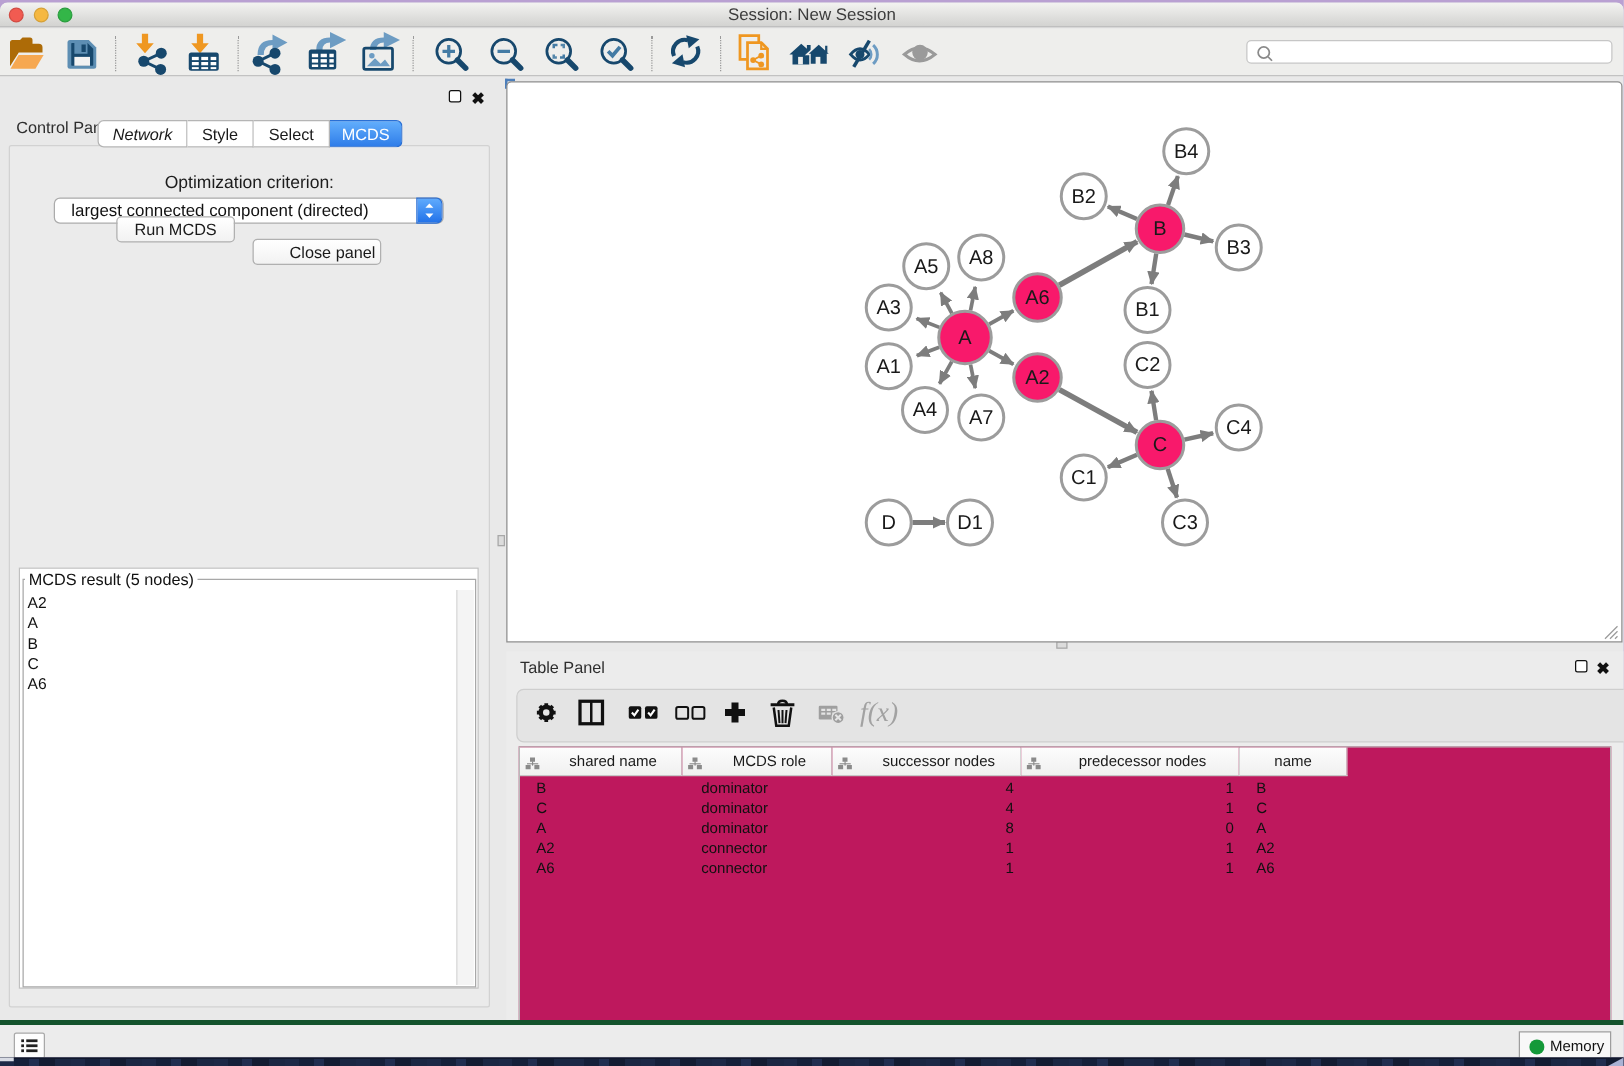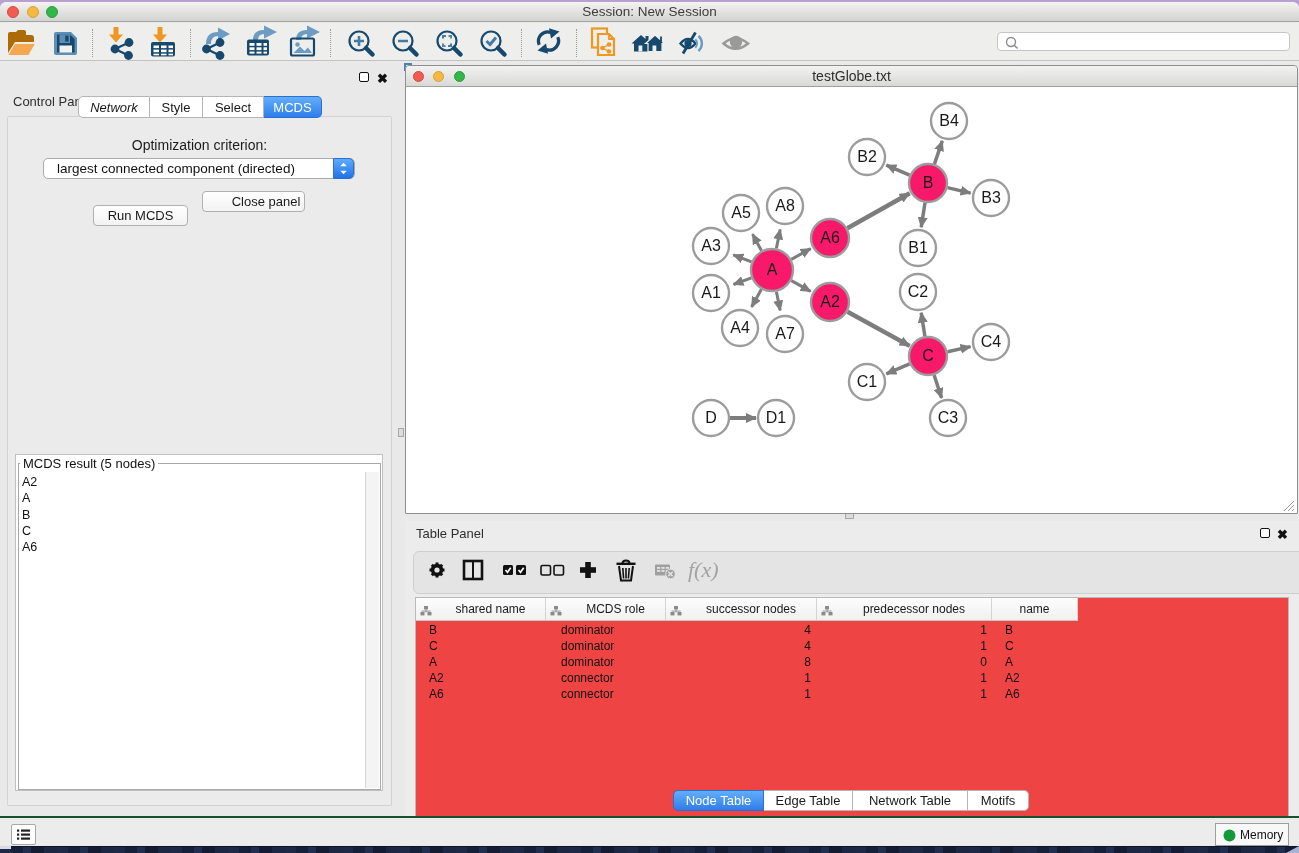--- a/index.html
+++ b/index.html
@@ -64,42 +64,42 @@
 #fieldset { position:absolute; left:2px; top:8px; width:363px; height:327px;
   border:1px solid #a8a8a8; }
 #legend { position:absolute; left:1px; top:-8px; background:#fff; font-size:13px;
   color:#111; padding:0 3px; }
 #mlist { position:absolute; left:3px; top:10px; font-size:12.5px; color:#111; line-height:16.3px; }
 #mscroll { position:absolute; right:1px; top:8px; width:14px; height:316px;
   background:#f4f4f4; border-left:1px solid #d8d8d8; }
 
 
 #statusbar { left:0; top:814px; width:1299px; height:29px; background:#ececec;
-  border-top:2px solid #14532d; }
+  border-top:4px solid #14532d; }
 #listbtn { position:absolute; left:11px; top:6px; width:25px; height:21px; background:#fdfdfd;
   border:1px solid #a8a8a8; border-radius:2px; }
 #membtn { position:absolute; left:1215px; top:5px; width:74px; height:23px; background:#f8f8f8;
   border:1px solid #9d9d9d; font-size:12px; color:#111; }
 
 
 #netwin { left:405px; top:63px; width:893px; height:449px; background:#fff;
   border:1px solid #8e8e8e; border-radius:4px 4px 0 0; }
 #nettitle { position:absolute; left:0; top:0; width:100%; height:21px;
   background:linear-gradient(#f2f2f0,#d9d9d7); border-bottom:1px solid #9f9f9f;
   border-radius:4px 4px 0 0; }
 #nettitle .title { width:100%; text-align:center; font-size:14px; color:#2e2e2e; line-height:21px; }
 .tl2 { position:absolute; width:11px; height:11px; border-radius:50%; top:5px; }
 
 
 #tablepanel { left:405px; top:519px; width:894px; height:295px; background:#ececec; }
 #tp-title { position:absolute; left:11px; top:5px; font-size:13px; color:#2e2e2e; }
 #tp-toolbar { position:absolute; left:8px; top:30px; width:1019px; height:43px;
   background:#e4e4e4; border:1px solid #cecece; border-radius:6px; }
 #tp-table { position:absolute; left:10px; top:76px; width:874px; height:239px;
-  background:#ef4444; border:1px solid #b9b9b9; }
+  background:#be185d; border:1px solid #b9b9b9; }
 .thead { position:absolute; top:0; height:23px; background:linear-gradient(#fdfdfd,#f0f0f0);
   border-right:1px solid #d4d4d4; border-bottom:1px solid #c6c6c6; }
 .thead .htext { position:absolute; width:100%; text-align:center; font-size:12px;
   color:#1a1a1a; line-height:23px; padding-left:20px; }
 .thead .htext.noicon { padding-left:0; }
 .cell { position:absolute; font-size:12px; color:#111; line-height:16px; }
 .tabrow2 { position:absolute; display:flex; height:21px; }
 
 
 #graph { position:absolute; left:0; top:22px; }
@@ -307,42 +307,36 @@
     <div class="abs" id="combo" style="top:96px;">
       <div class="ctext">largest connected component (directed)</div>
       <div class="stepper">
         <svg width="19" height="19">
           <path d="M6.3 7.2 L9.5 3.7 L12.7 7.2 Z" fill="#fff"></path>
           <path d="M6.3 11.8 L9.5 15.3 L12.7 11.8 Z" fill="#fff"></path>
         </svg>
       </div>
     </div>
     <div class="abs" id="opt-label" style="top:75px;">Optimization criterion:</div>
-    <div class="pbtn" style="left:93px; top:143px; width:95px;">Run MCDS</div>
+    <div class="pbtn" style="left:93px; top:111px; width:95px;">Run MCDS</div>
     <div class="pbtn" style="left:202px; top:129px; width:103px;padding-left:25px;">Close panel</div>
 
     <div class="abs" id="fieldbox">
       <div id="fieldset">
         <div id="legend">MCDS result (5 nodes)</div>
         <div id="mlist">A2<br>A<br>B<br>C<br>A6</div>
         <div id="mscroll"></div>
       </div>
     </div>
   </div>
 
   <div class="abs" style="left:398px; top:426px; width:6px; height:9px; background:#dcdcdc; border:1px solid #a8a8a8;"></div>
   <div class="abs" style="left:845px; top:511px; width:9px; height:6px; background:#dcdcdc; border:1px solid #a8a8a8;"></div>
   <div class="abs" style="left:404px; top:61px; width:8px; height:8px; border-left:2px solid #4d7fbb; border-top:2px solid #4d7fbb;"></div>
   <div class="abs" id="netwin">
-    <div id="nettitle">
-      <div class="tl2" style="left:7px;  background:#f15b51; border:0.5px solid #d24b43;"></div>
-      <div class="tl2" style="left:27px; background:#f5b841; border:0.5px solid #d6a137;"></div>
-      <div class="tl2" style="left:48px; background:#33b648; border:0.5px solid #2b9e3f;"></div>
-      <div class="title">testGlobe.txt</div>
-    </div>
     <svg id="graph" width="891" height="424" viewBox="405 87 891 424">
       <g stroke="#7d7d7d" stroke-width="3" marker-end="url(#arrow)">
         <line x1="750.4" y1="276.8" x2="732.5" y2="283.5"></line>
         <line x1="750.5" y1="260.9" x2="732.3" y2="253.8"></line>
         <line x1="760.4" y1="288.3" x2="750.6" y2="306.0"></line>
         <line x1="760.5" y1="249.7" x2="751.5" y2="233.1"></line>
         <line x1="775.4" y1="290.6" x2="779.2" y2="309.5"></line>
         <line x1="775.4" y1="247.4" x2="779.2" y2="228.5"></line>
         <line x1="790.3" y1="258.4" x2="809.7" y2="247.6"></line>
         <line x1="790.3" y1="279.6" x2="809.7" y2="290.4"></line>
@@ -531,26 +525,20 @@
             <rect x="5.6" y="12.6" width="9" height="0.9"></rect>
         </g>
       </svg>
 
       <div class="cell" style="left:13px; top:24px;">B<br>C<br>A<br>A2<br>A6</div>
       <div class="cell" style="left:145px; top:24px;">dominator<br>dominator<br>dominator<br>connector<br>connector</div>
       <div class="cell" style="left:250px; top:24px; width:145px; text-align:right;">4<br>4<br>8<br>1<br>1</div>
       <div class="cell" style="left:401px; top:24px; width:170px; text-align:right;">1<br>1<br>0<br>1<br>1</div>
       <div class="cell" style="left:589px; top:24px;">B<br>C<br>A<br>A2<br>A6</div>
     </div>
-    <div class="tabrow2" style="left:268px; top:269px;">
-      <div class="tab sel first" style="width:91px; height:21px; line-height:20px;">Node Table</div>
-      <div class="tab" style="width:89px; height:21px; line-height:20px;">Edge Table</div>
-      <div class="tab" style="width:115px; height:21px; line-height:20px;">Network Table</div>
-      <div class="tab last" style="width:61px; height:21px; line-height:20px;">Motifs</div>
-    </div>
   </div>
 
   <div class="abs" id="statusbar">
     <div id="listbtn">
       <svg width="23" height="19" style="position:absolute;left:0;top:0">
         <g fill="#222">
           <rect x="5" y="4.5" width="2.2" height="2.2"></rect>
             <rect x="9" y="4.5" width="9" height="2.2"></rect>
           <rect x="5" y="8.5" width="2.2" height="2.2"></rect>
             <rect x="9" y="8.5" width="9" height="2.2"></rect>

